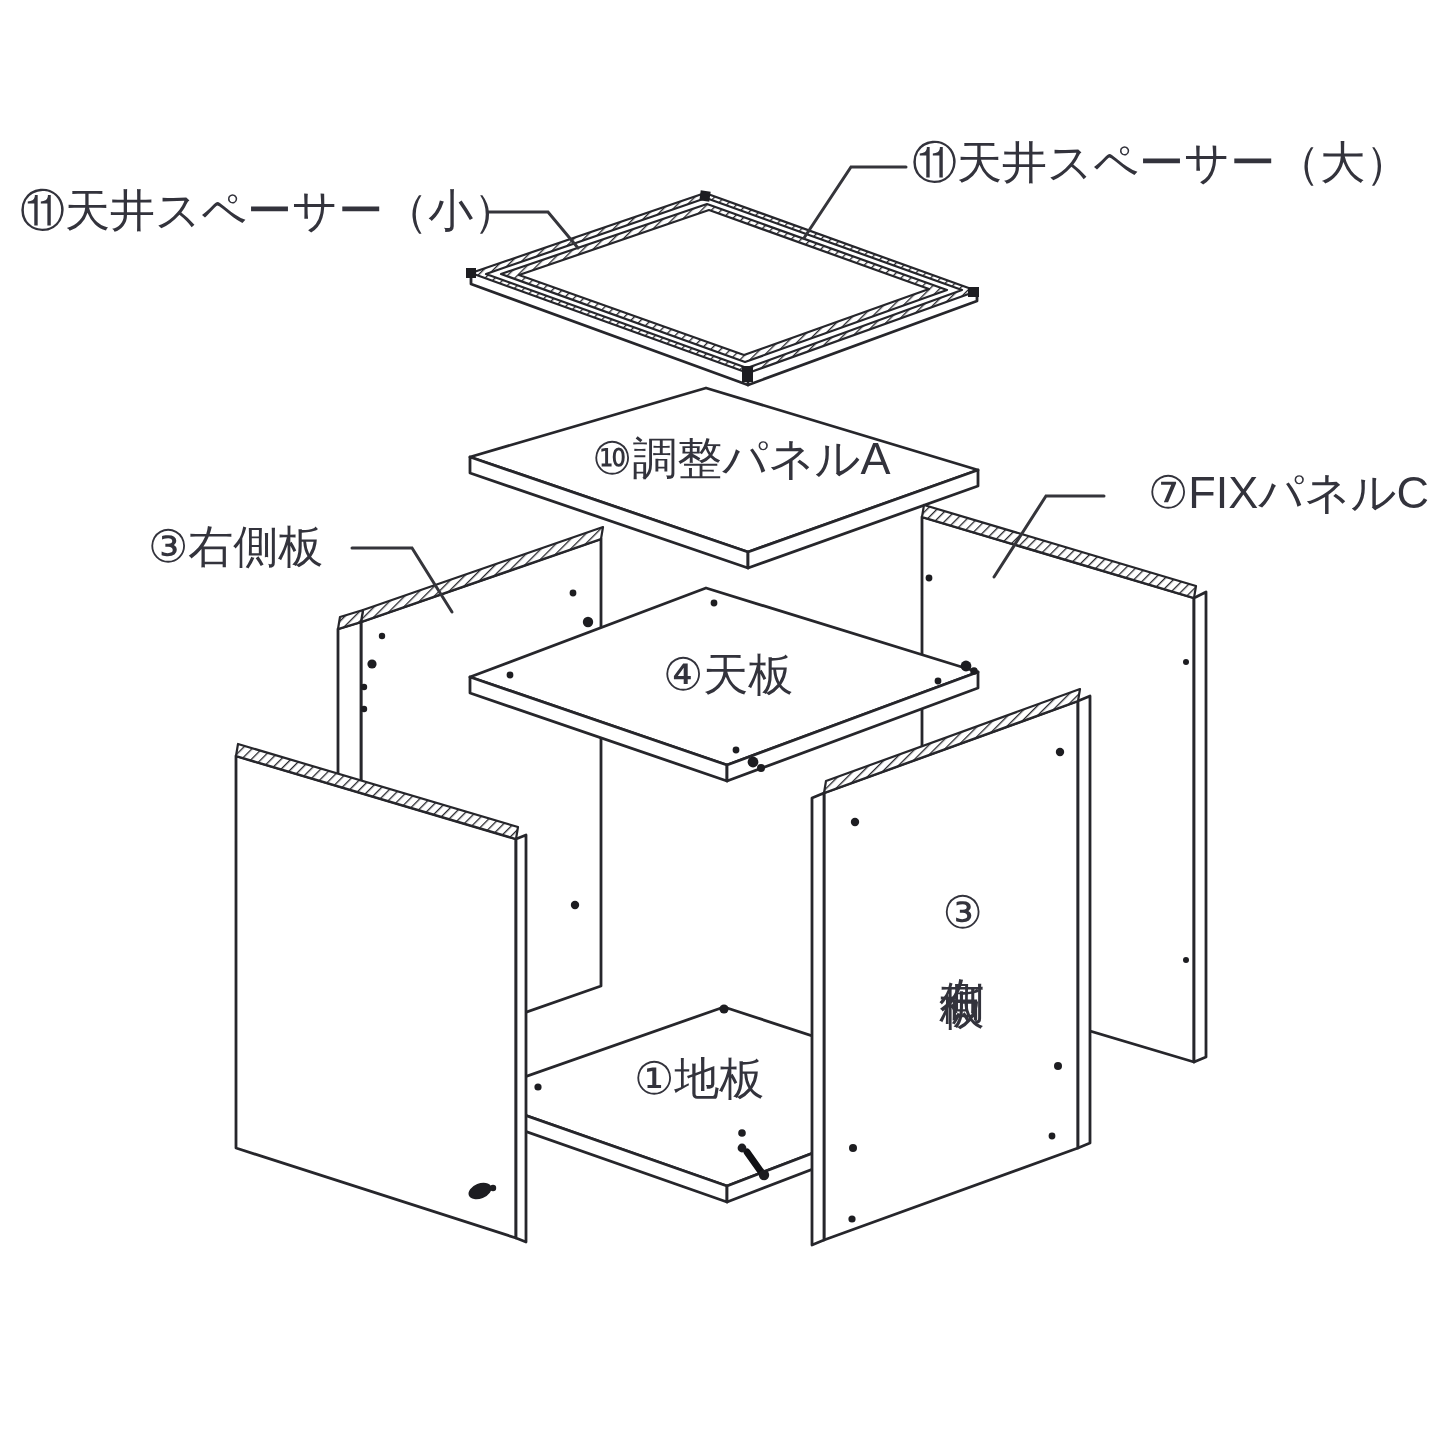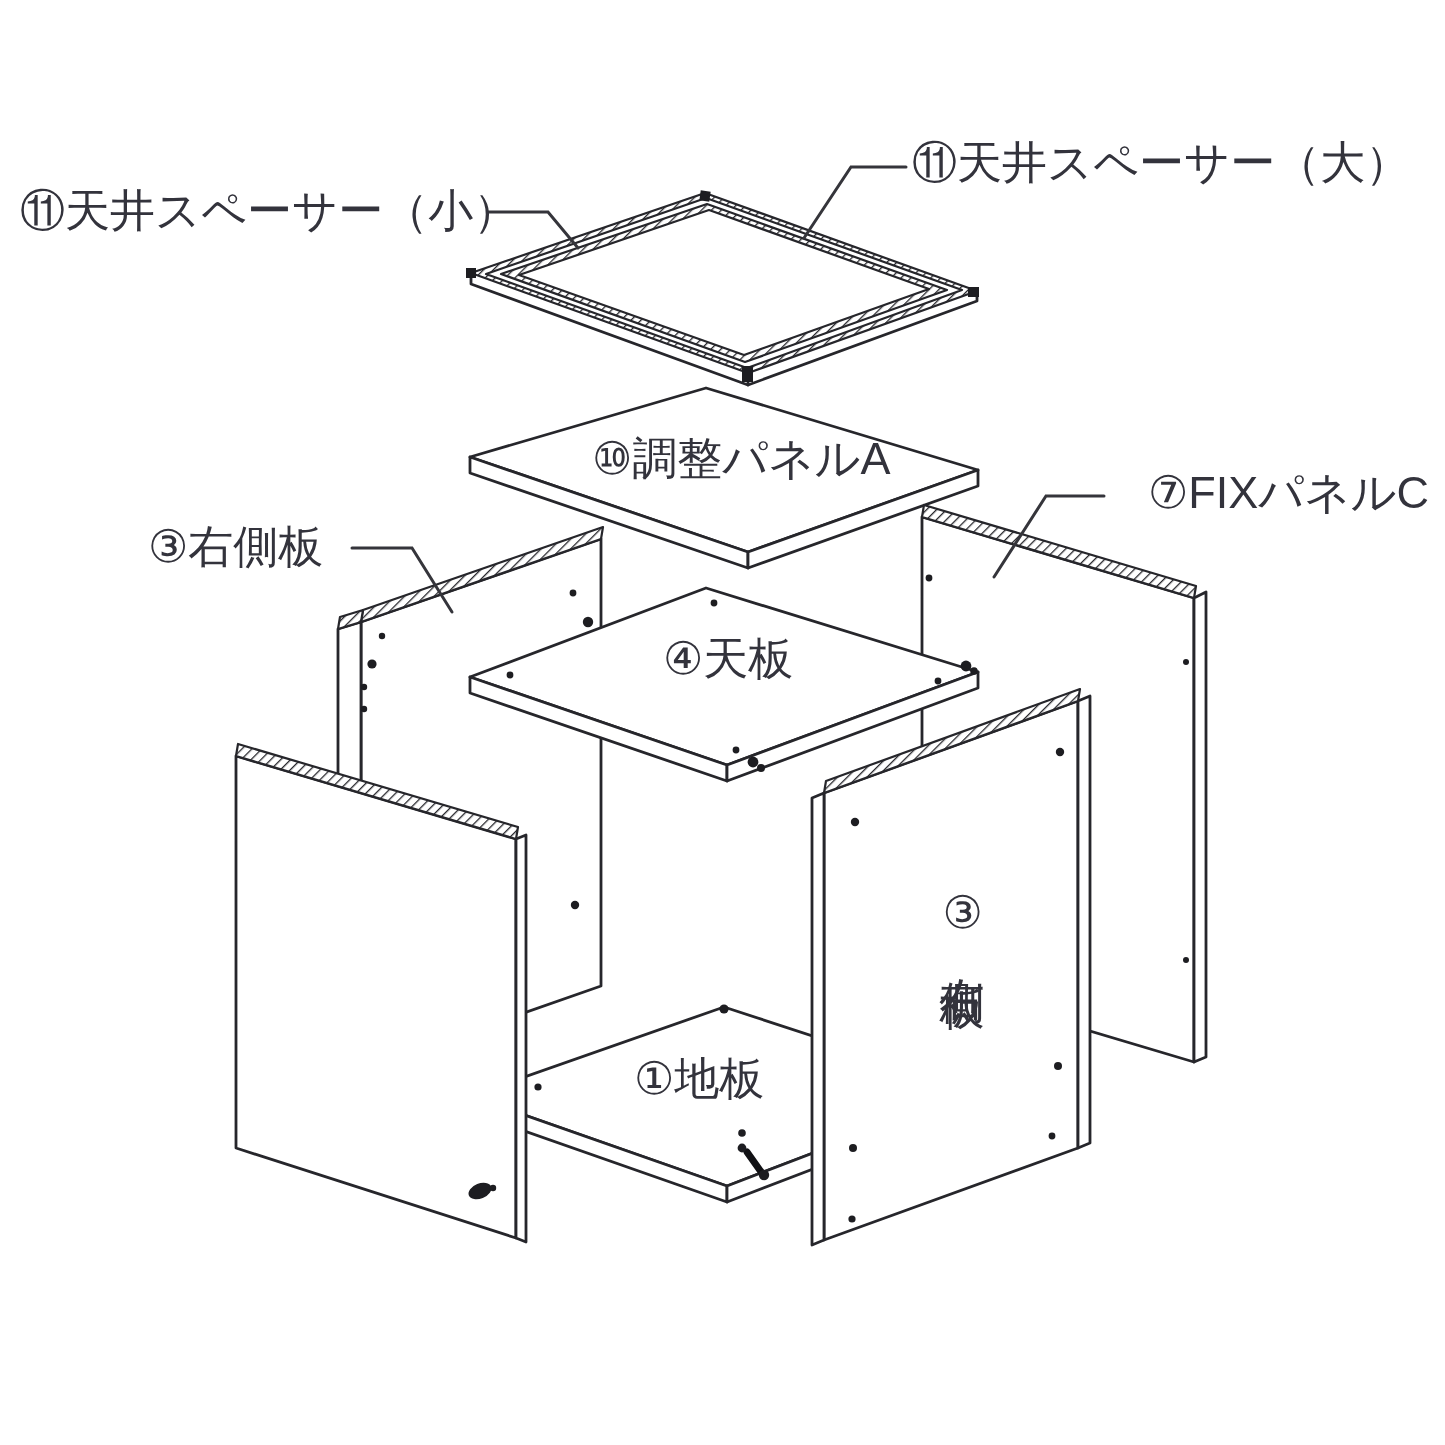--- a/index.html
+++ b/index.html
@@ -128,20 +128,20 @@
 <div class="lbl" style="left:20px;top:184px;">⑪天井スペーサー（小）</div>
 
 <div class="lbl" style="left:912px;top:136px;">⑪天井スペーサー（大）</div>
 
 <div class="lbl" style="left:566px;top:432px;margin-left:26px;">⑩調整パネルA</div>
 
 <div class="lbl" style="left:1116px;top:466px;margin-left:32px;">⑦FIXパネルC</div>
 
 <div class="lbl" style="left:148px;top:520px;">③右側板</div>
 
-<div class="lbl" style="left:663px;top:632px;">④天板</div>
+<div class="lbl" style="left:663px;top:648px;">④天板</div>
 
 <div class="lbl lbl-vert" style="left:936px;top:886px;height:210px;">③右側板</div>
 
 
 <div class="lbl" style="left:634px;top:1052px;">①地板</div>
 
 </div>
 
 </body></html>

